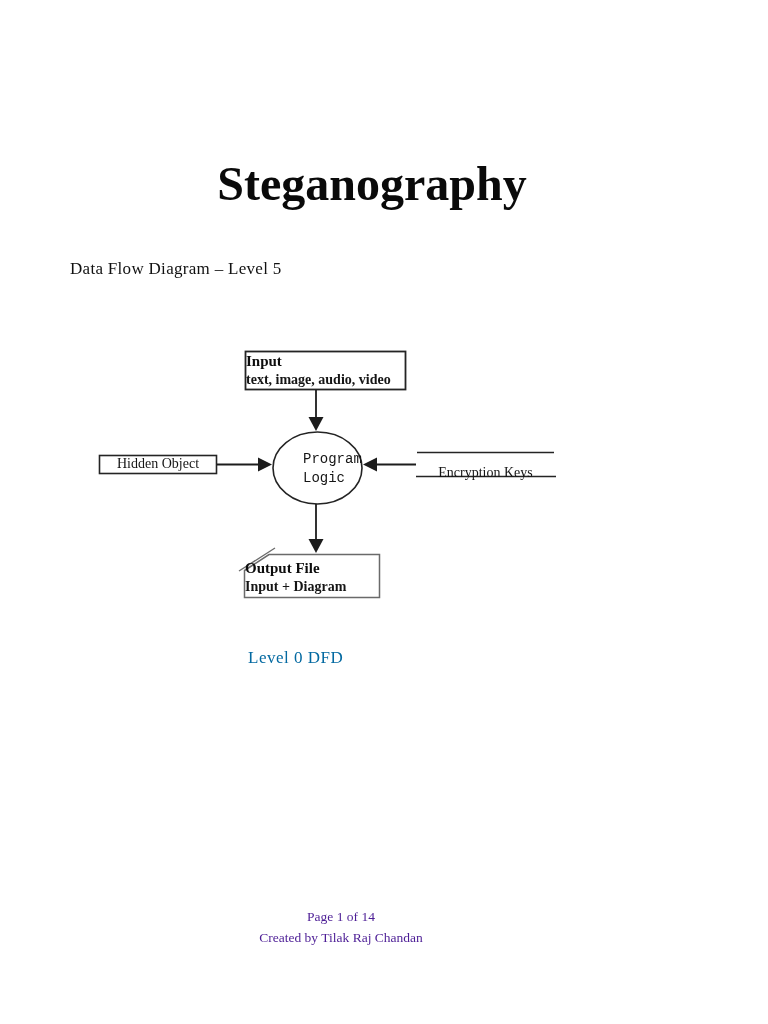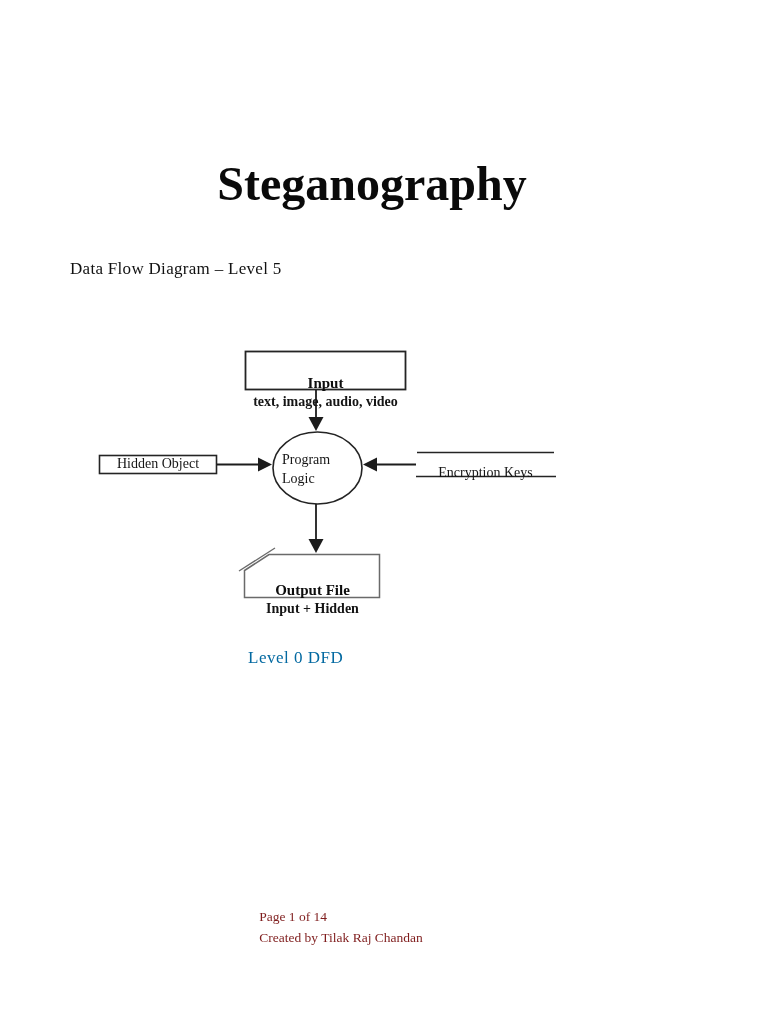--- a/index.html
+++ b/index.html
@@ -28,48 +28,48 @@
     font-size:17px;
     line-height:22px;
     letter-spacing:0.3px;
     white-space:nowrap;
     color:#111111;
   }
   .diagram-svg{
     position:absolute;left:0;top:0;
   }
   .shape{fill:#ffffff;}
-  .node-label{position:absolute;text-align:center;margin-top:22px;}
+  .node-label{position:absolute;text-align:left;}
   .input-label{left:246px;top:352px;width:159px;}
   .lbl-bold{font-size:15px;font-weight:bold;line-height:19px;color:#0d0d0d;}
   .lbl-reg{font-size:14px;line-height:17px;color:#151515;font-weight:bold;}
   .hidden-label{
     position:absolute;left:100px;top:455px;width:116px;
     text-align:center;font-size:14px;line-height:18px;color:#151515;
   }
   .process-label{
-    position:absolute;left:282px;top:450px;
-    text-align:left;font-size:14px;line-height:19px;color:#151515;
+    position:absolute;left:303px;top:450px;
+    text-align:left;font-size:14px;line-height:19px;color:#151515;font-family:Liberation Mono, monospace;
   }
   .enc-label{
     position:absolute;left:417px;top:464px;width:137px;
     text-align:center;font-size:14px;line-height:18px;color:#151515;
   }
   .output-label{left:245px;top:559px;width:135px;}
   .caption{
     position:absolute;left:248px;top:646px;
     font-size:17px;line-height:24px;letter-spacing:0.5px;
     white-space:nowrap;color:#0369a1;
   }
   .footer{
     position:absolute;left:341px;top:907px;
     transform:translateX(-50%);
-    text-align:left;
+    text-align:center;
     font-size:13.5px;line-height:20.5px;
-    white-space:nowrap;color:#7f1d1d;
+    white-space:nowrap;color:#4c1d95;
   }
 </style>
 </head>
 <body>
 
 <div class="page">
 
   <h1 class="doc-title">Steganography</h1>
 
   <div class="section-heading">Data Flow Diagram – Level 5</div>
@@ -110,21 +110,21 @@
 
   <div class="process-label">
     <div>Program</div>
     <div>Logic</div>
   </div>
 
   <div class="enc-label">Encryption Keys</div>
 
   <div class="node-label output-label">
     <div class="lbl-bold">Output File</div>
-    <div class="lbl-reg">Input + Hidden</div>
+    <div class="lbl-reg">Input + Diagram</div>
   </div>
 
   <div class="caption">Level 0 DFD</div>
 
   <div class="footer">
     <div>Page 1 of 14</div>
     <div>Created by Tilak Raj Chandan</div>
   </div>
 
 </div>

